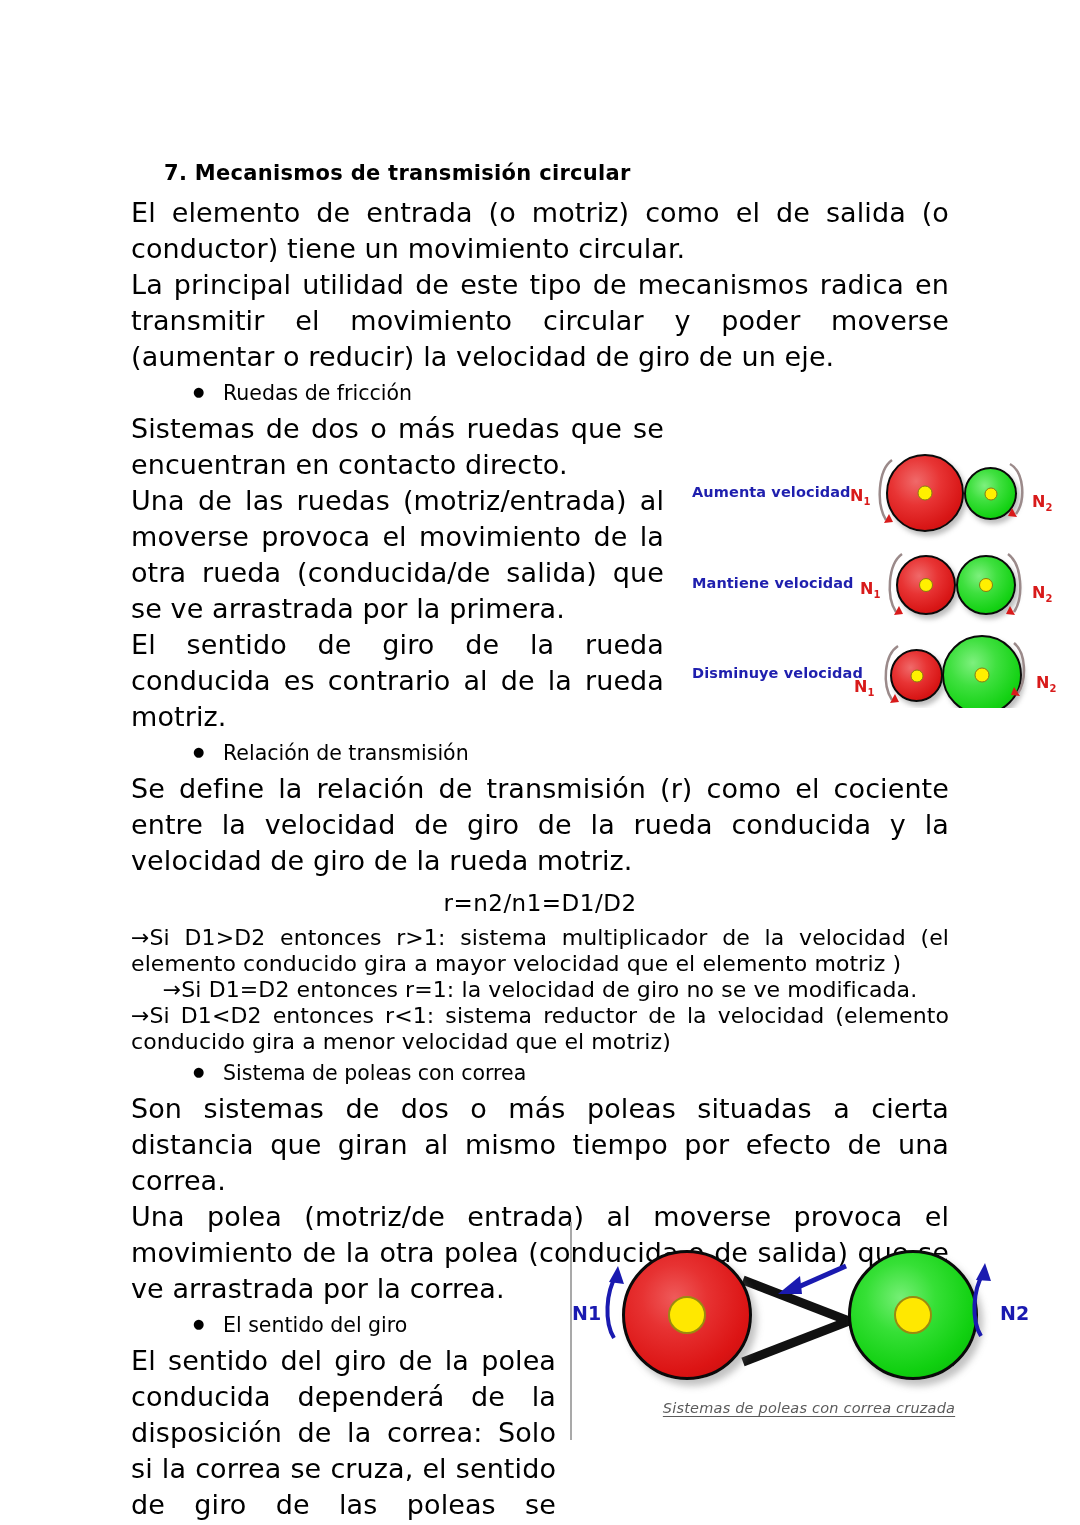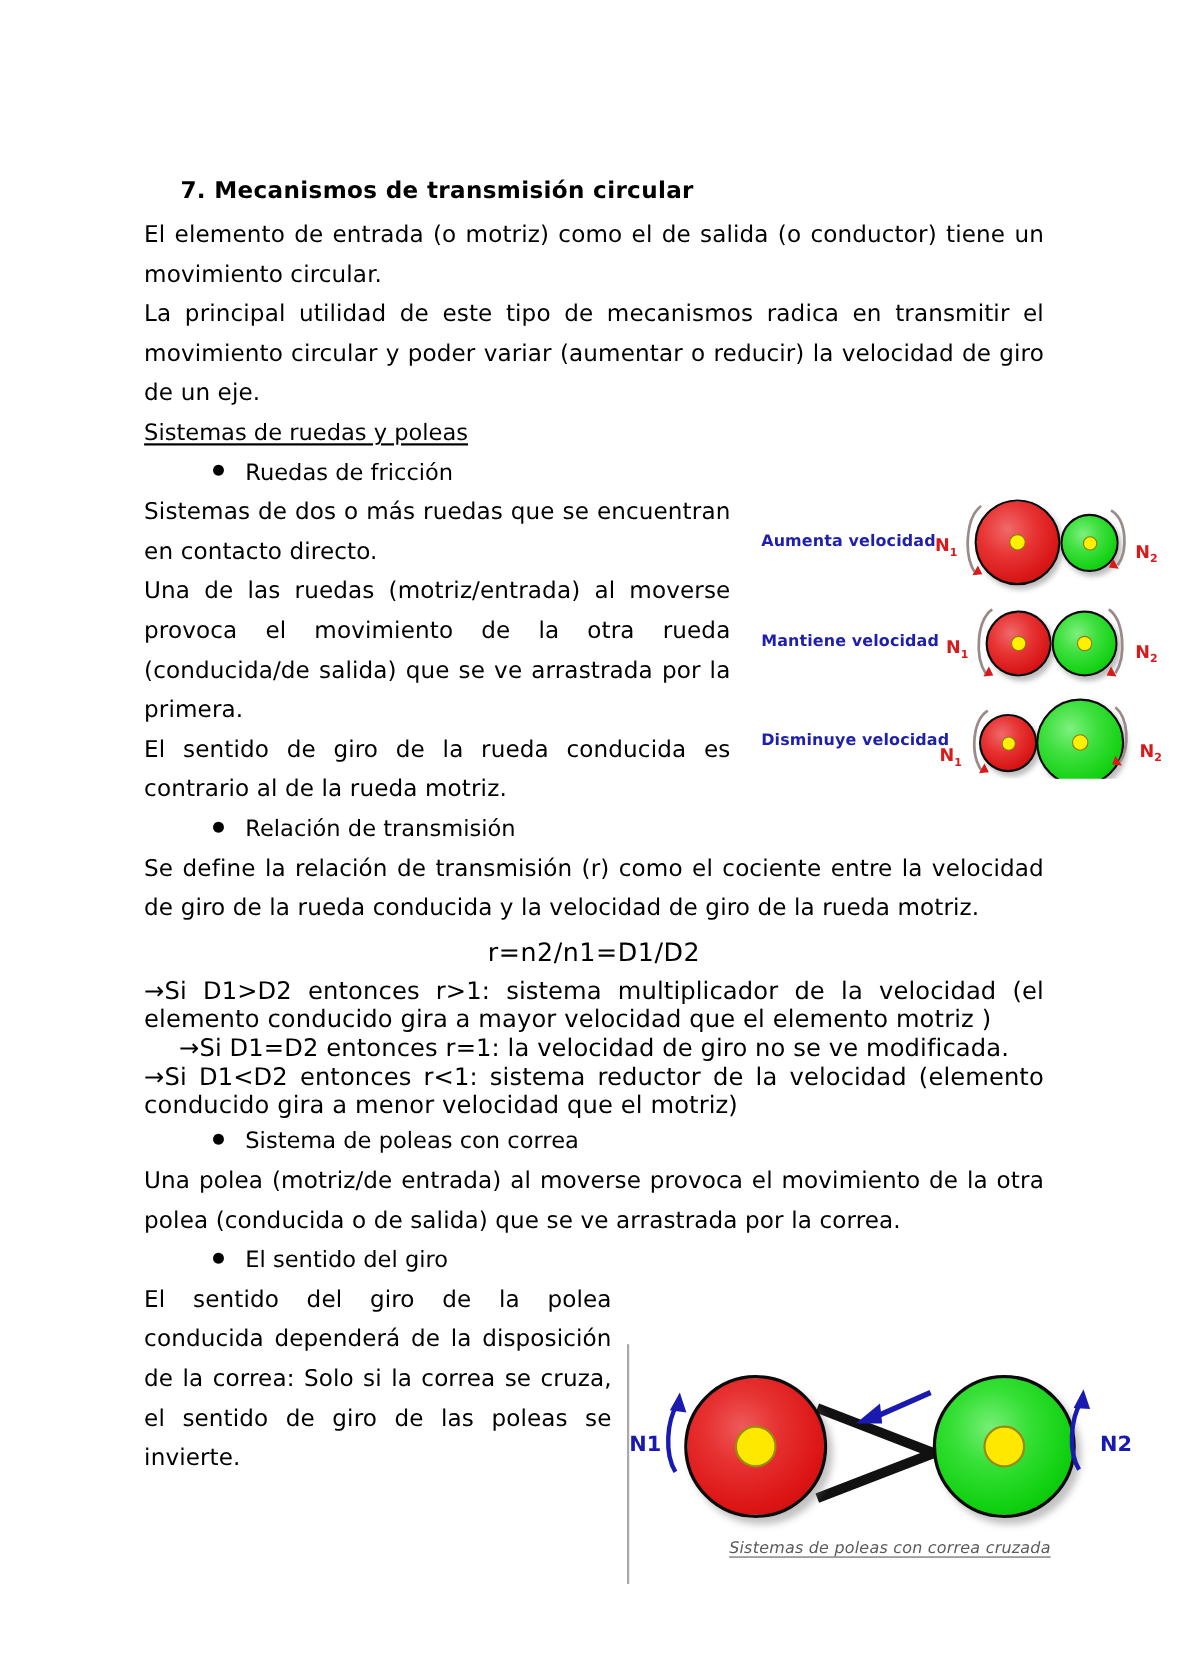--- a/index.html
+++ b/index.html
@@ -31,21 +31,21 @@
   h1.section-title {
     font-size: 21px;
     font-weight: bold;
     margin: 0 0 9px 0;
     padding-left: 33px;
     letter-spacing: 0.3px;
     line-height: 1.25;
   }
 
   p.para {
-    font-size: 21px;
+    font-size: 27px;
     line-height: 36px;
     margin: 0;
     text-align: justify;
     text-justify: inter-word;
     letter-spacing: 0.1px;
   }
 
   .underline-head {
     font-size: 20.5px;
     line-height: 36px;
@@ -220,23 +220,22 @@
 <body>
 
 <div class="page">
 
   <div class="content">
 
     <h1 class="section-title">7. Mecanismos de transmisión circular</h1>
 
     <p class="para">El elemento de entrada (o motriz) como el de salida (o conductor) tiene un movimiento circular.</p>
 
-    <p class="para">La principal utilidad de este tipo de mecanismos radica en transmitir el movimiento circular y poder variar (aumentar o reducir) la velocidad de giro de un eje.</p>
-
-    <div class="underline-head">Sistemas de ruedas y poleas</div>
+    <p class="para">La principal utilidad de este tipo de mecanismos radica en transmitir el movimiento circular y poder moverse (aumentar o reducir) la velocidad de giro de un eje.</p>
+
 
     <ul class="bullets">
       <li>Ruedas de fricción</li>
     </ul>
 
     <p class="para" style="width:533px">Sistemas de dos o más ruedas que se encuentran en contacto directo.</p>
 
     <p class="para" style="width:533px">Una de las ruedas (motriz/entrada) al moverse provoca el movimiento de la otra rueda (conducida/de salida) que se ve arrastrada por la primera.</p>
 
     <p class="para" style="width:533px">El sentido de giro de la rueda conducida es contrario al de la rueda motriz.</p>
@@ -252,20 +251,21 @@
     <div class="arrow-line">→Si D1&gt;D2 entonces r&gt;1: sistema multiplicador de la velocidad (el elemento conducido gira a mayor velocidad que el elemento motriz )</div>
 
     <div class="arrow-line last-line">→Si D1=D2 entonces r=1: la velocidad de giro no se ve modificada.</div>
 
     <div class="arrow-line">→Si D1&lt;D2 entonces r&lt;1: sistema reductor de la velocidad (elemento conducido gira a menor velocidad que el motriz)</div>
 
     <ul class="bullets">
       <li>Sistema de poleas con correa</li>
     </ul>
 
+    <p class="para">Son sistemas de dos o más poleas situadas a cierta distancia que giran al mismo tiempo por efecto de una correa.</p>
 
     <p class="para">Una polea (motriz/de entrada) al moverse provoca el movimiento de la otra polea (conducida o de salida) que se ve arrastrada por la correa.</p>
 
     <ul class="bullets">
       <li>El sentido del giro</li>
     </ul>
 
     <p class="para" style="width:425px">El sentido del giro de la polea conducida dependerá de la disposición de la correa: Solo si la correa se cruza, el sentido de giro de las poleas se invierte.</p>
 
   </div>

